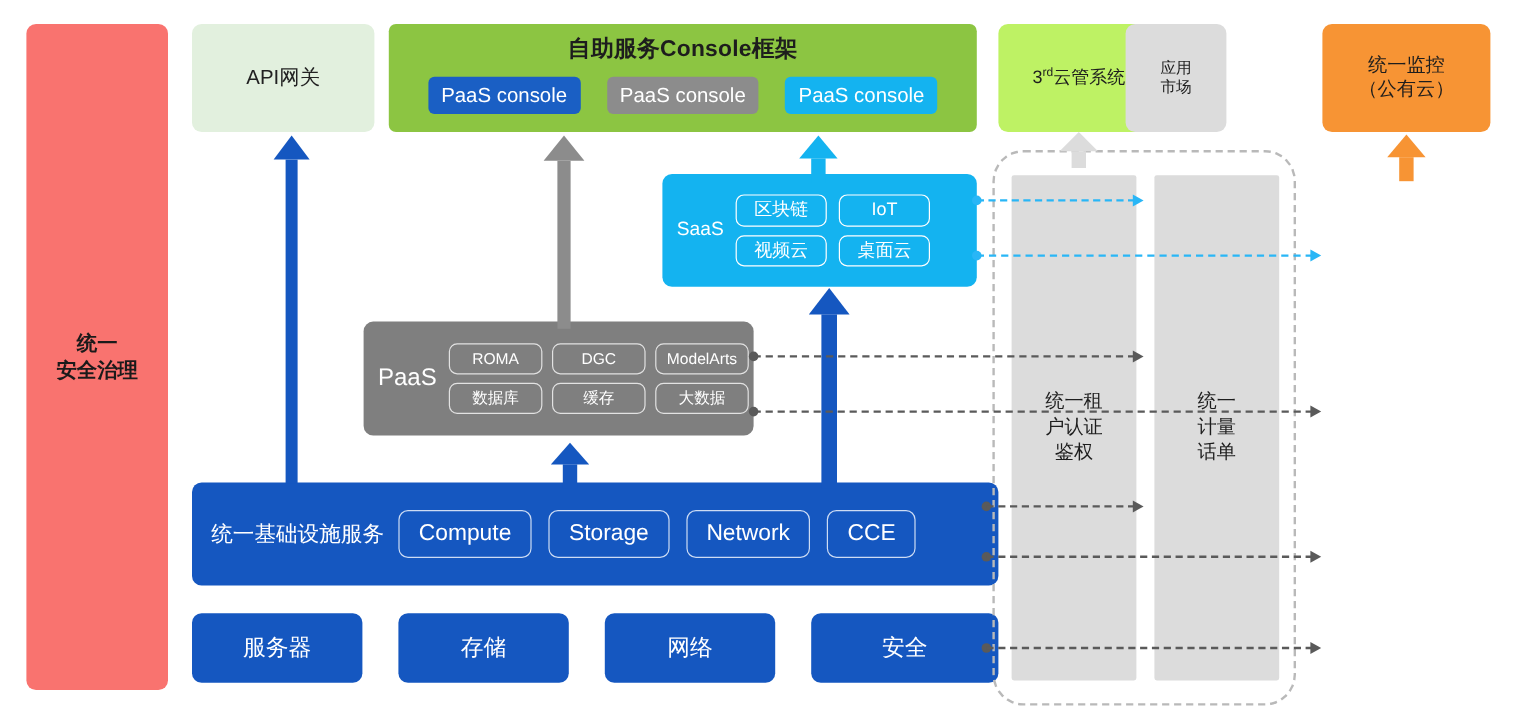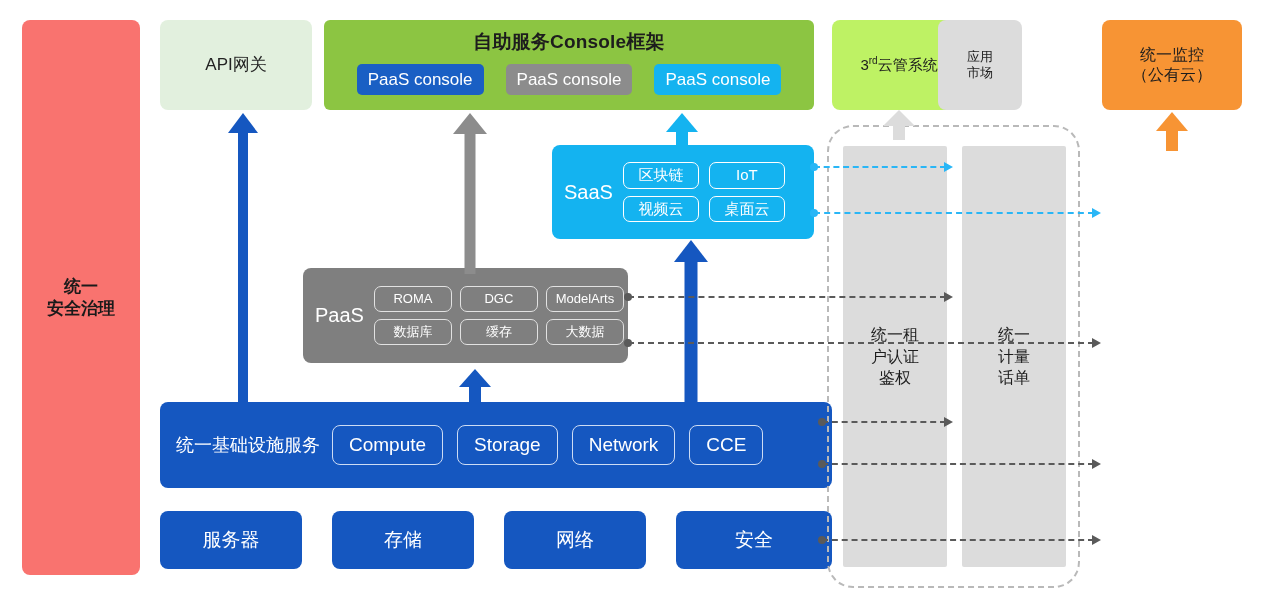--- a/index.html
+++ b/index.html
@@ -46,21 +46,21 @@
   
   .ops-top { left: 1102px; top: 20px; width: 140px; height: 90px;
              background: #f79434; color: #1d1d1d; font-size: 16px; }
   .ops-bottom { left: 1102px; top: 148px; width: 140px; height: 427px;
                 background: #f79434; color: #1d1d1d; font-size: 17px; font-weight: 600; }
 
   
   .saas { left: 552px; top: 145px; width: 262px; height: 94px;
           background: #14b3f0; border-radius: 8px;
           justify-content: flex-start; padding-left: 12px; }
-  .saas-label { color: #fff; font-size: 20px; margin-right: 10px; }
+  .saas-label { color: #fff; font-size: 16px; margin-right: 10px; }
   .saas-grid { display: grid; grid-template-columns: repeat(2, 76px);
                grid-gap: 7px 10px; }
   .chip-o { border: 1.6px solid #fff; border-radius: 7px; color: #fff;
             font-size: 15px; text-align: center; padding: 3px 0; background: transparent; }
 
   
   .paas { left: 303px; top: 268px; width: 325px; height: 95px;
           background: #7f7f7f; border-radius: 8px;
           justify-content: flex-start; padding-left: 12px; }
   .paas-label { color: #fff; font-size: 20px; margin-right: 10px; }

